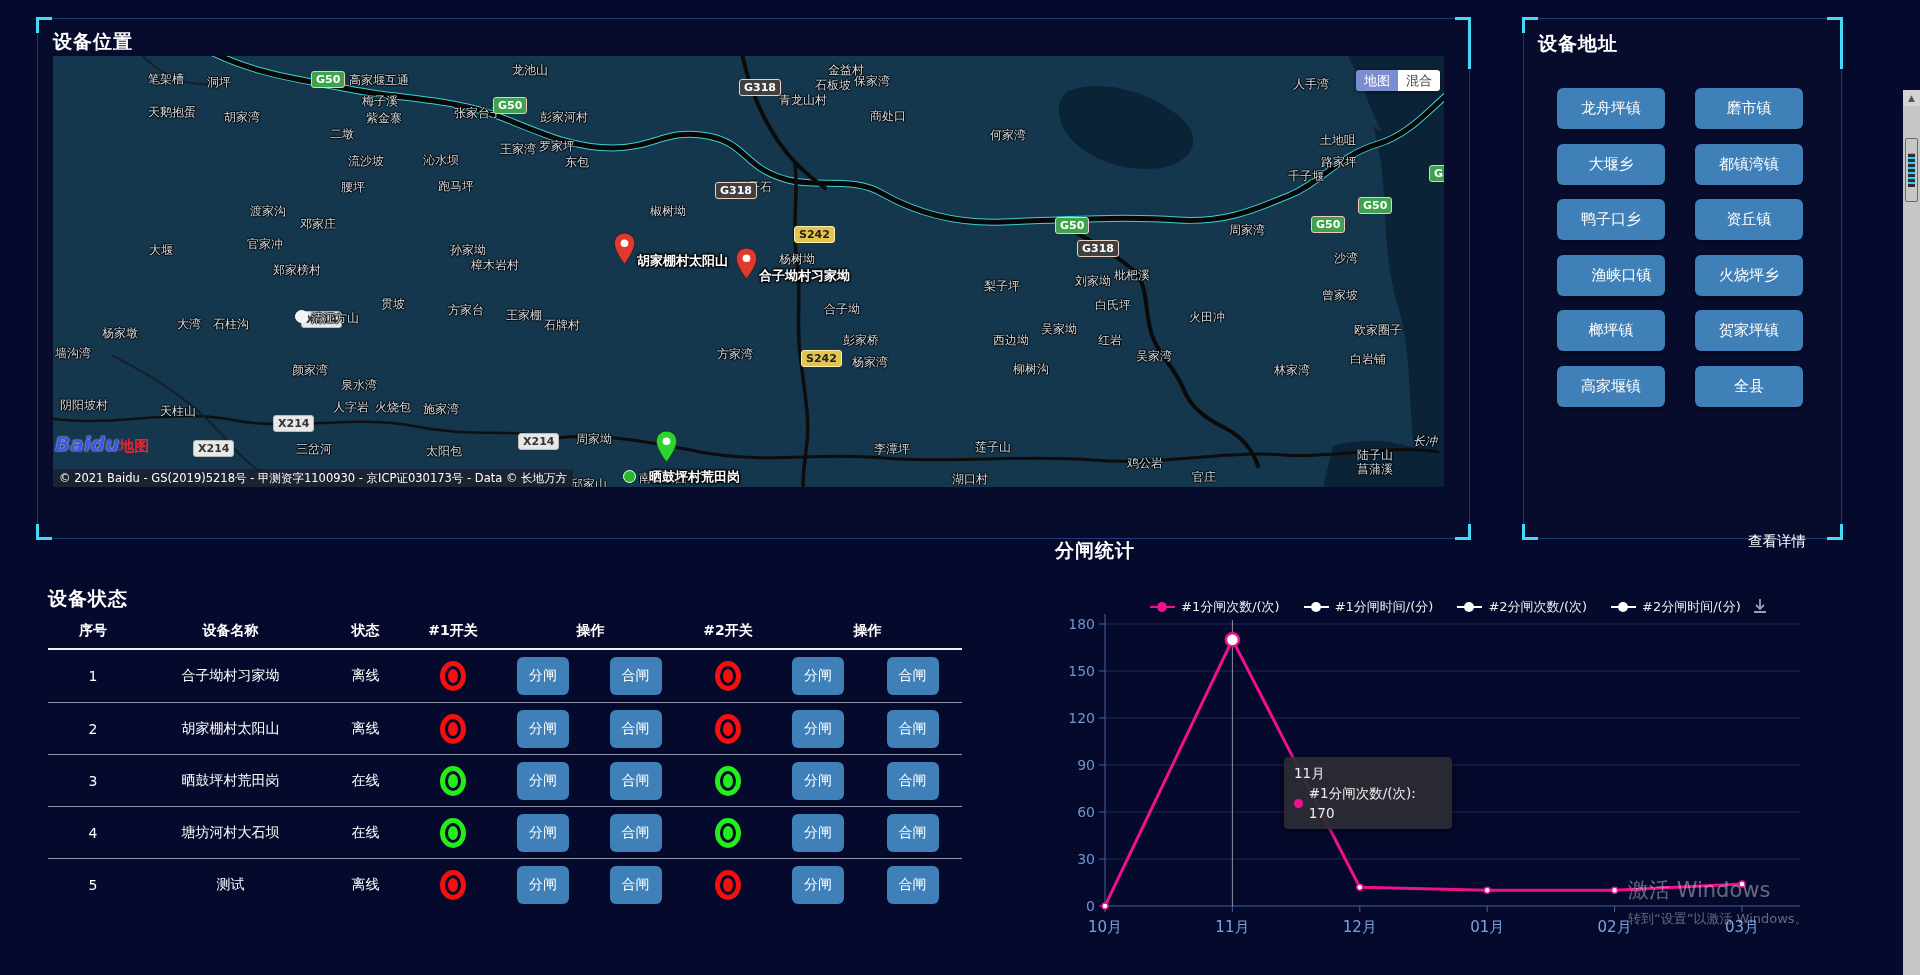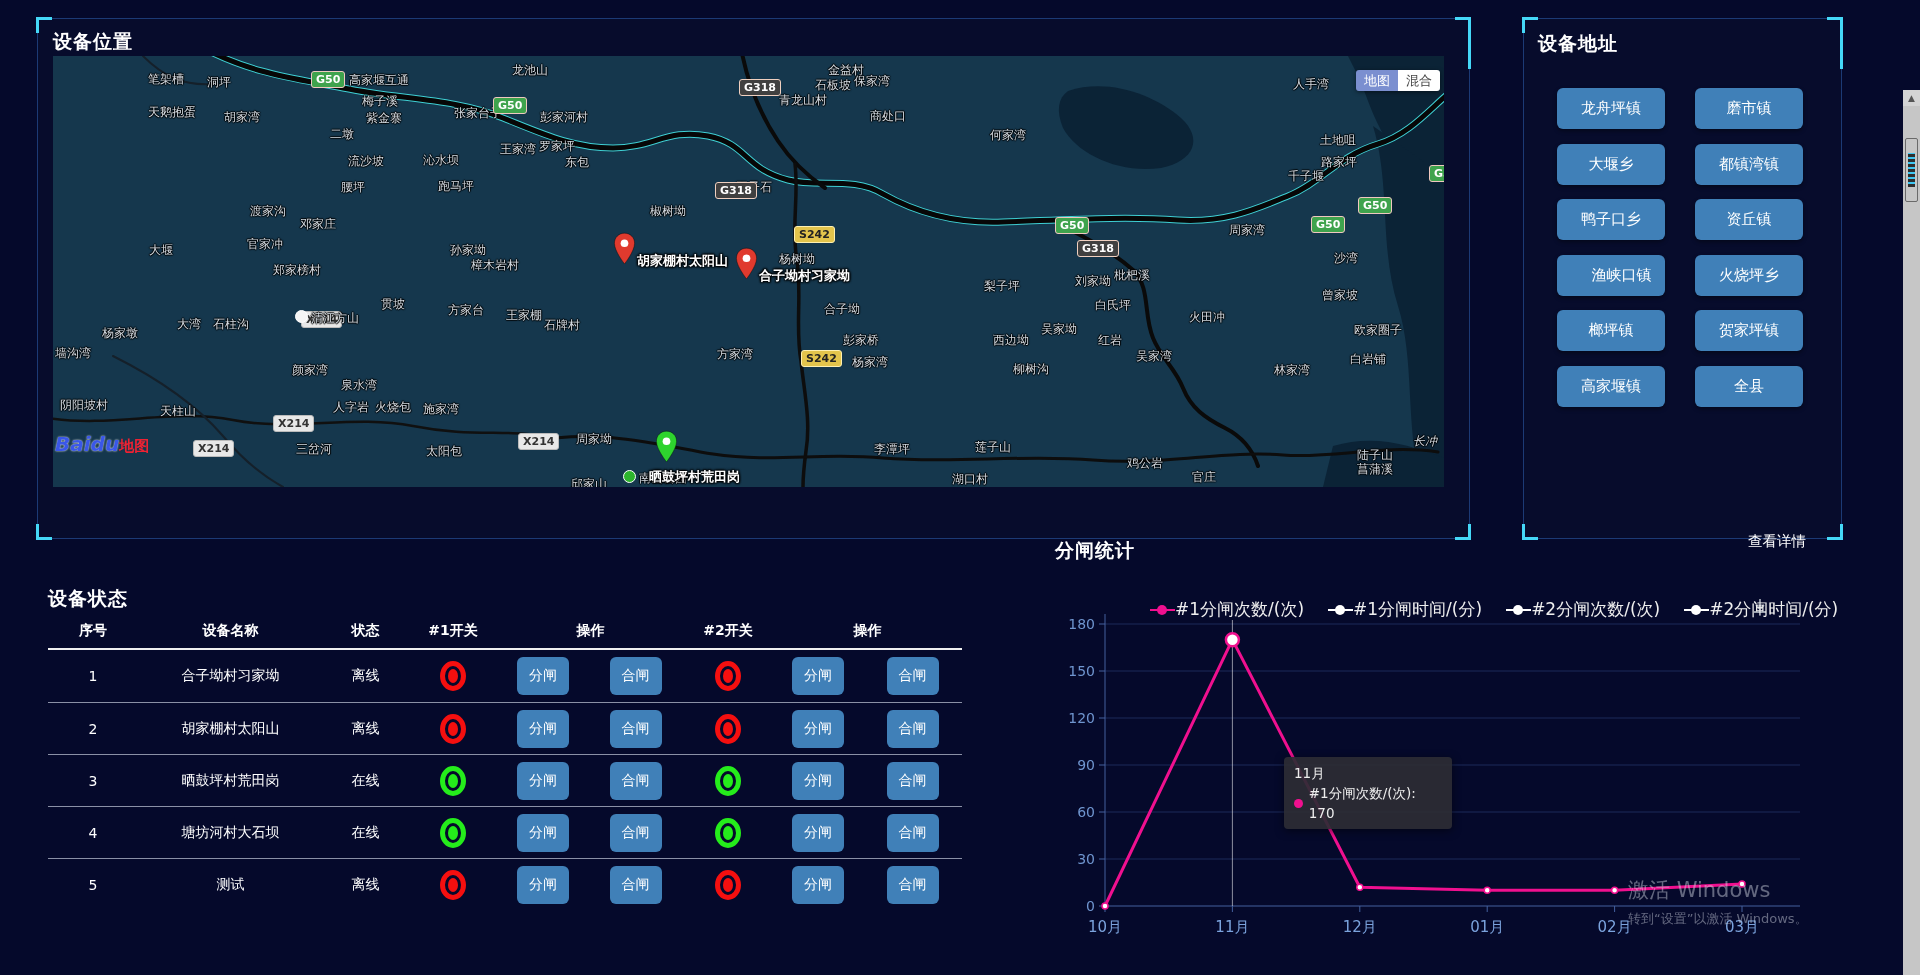--- a/index.html
+++ b/index.html
@@ -56,21 +56,21 @@
   .ind { width:26px; height:30px; margin:0 auto; border-radius:50%; display:flex; align-items:center; justify-content:center; }
   .ind .dot { width:10px; height:14px; border-radius:50%; }
   .ind.red   { border:5px solid #f50f0f; } .ind.red .dot   { background:#f50f0f; }
   .ind.green { border:5px solid #25ec1b; } .ind.green .dot { background:#25ec1b; }
 
   
   #chart-title { left:1055px; top:538px; }
   #detail-link { position:absolute; left:1748px; top:532px; font-size:14.5px; color:#fff; cursor:pointer; }
   #dl-icon { position:absolute; left:1750px; top:596px; cursor:pointer; }
   #legend { position:absolute; left:1150px; top:598px; display:flex; gap:24px; align-items:center; }
-  .litem { display:flex; align-items:center; font-size:17px; color:#eee; cursor:pointer; }
+  .litem { display:flex; align-items:center; gap:6px; font-size:13px; color:#eee; cursor:pointer; }
   .lmark { width:25px; height:2px; position:relative; }
   .lmark::after { content:''; position:absolute; left:7px; top:-4px; width:10px; height:10px; border-radius:50%; background:inherit; }
   #chart-svg { position:absolute; left:1040px; top:590px; }
   #tooltip { position:absolute; left:1284px; top:757px; width:168px; background:rgba(44,44,52,.92); border-radius:4px;
     padding:6px 10px; font-size:13.5px; line-height:20px; color:#eee; box-shadow:0 2px 8px rgba(0,0,0,.5); }
   #tooltip .trow2 { display:flex; align-items:center; gap:6px; }
   #tooltip .tdot { width:9px; height:9px; border-radius:50%; background:#f0108f; }
   #watermark { position:absolute; left:1628px; top:876px; color:rgba(215,220,230,.45); }
   #watermark .w1 { font-size:21px; }
   #watermark .w2 { font-size:13px; margin-top:6px; }
@@ -232,20 +232,21 @@
         <span class="pin-label" style="left: 596px; top: 412px;">晒鼓坪村荒田岗</span>
       </div>
 
     <div id="maptype">
       <div class="mt active">地图</div>
       <div class="mt plain">混合</div>
     </div>
     <div id="baidu-logo">
       <span class="bd">Baidu</span><span class="mp">地图</span>
     </div>
+    <div id="attrib">© 2021 Baidu - GS(2019)5218号 - 甲测资字1100930 - 京ICP证030173号 - Data © 长地万方</div>
   </div>
 </div>
 
 <div class="panel" id="addr-panel">
   <div class="corner tl"></div>
   <div class="corner tr"></div>
   <div class="corner bl"></div>
   <div class="corner br"></div>
   <div class="panel-title" style="left:14px;top:12px;">设备地址</div>
   <div id="addr-btns">

